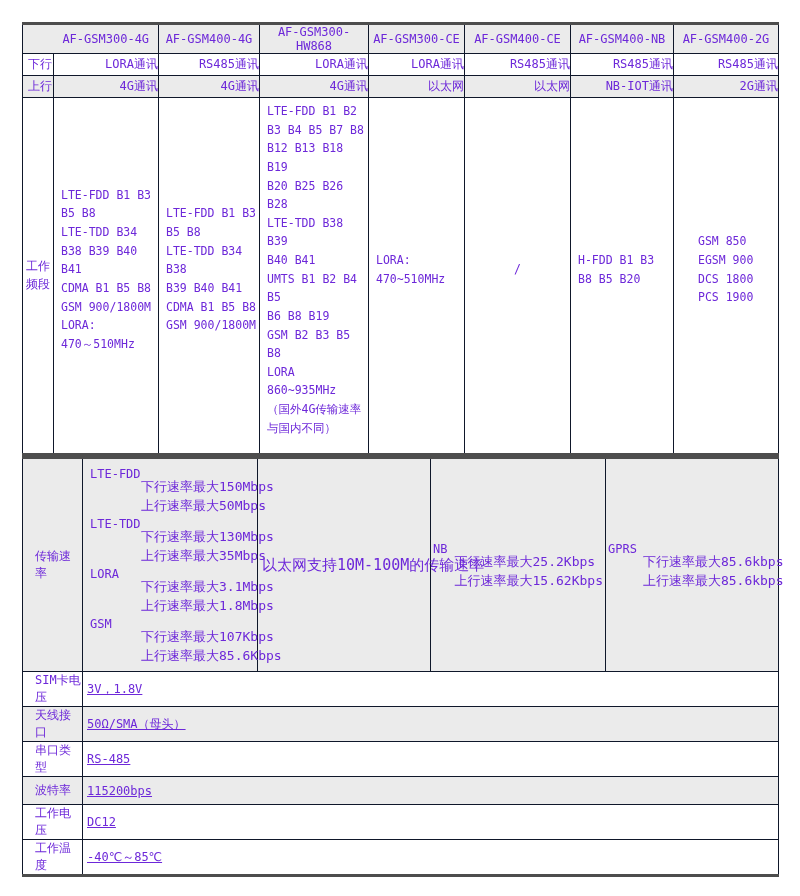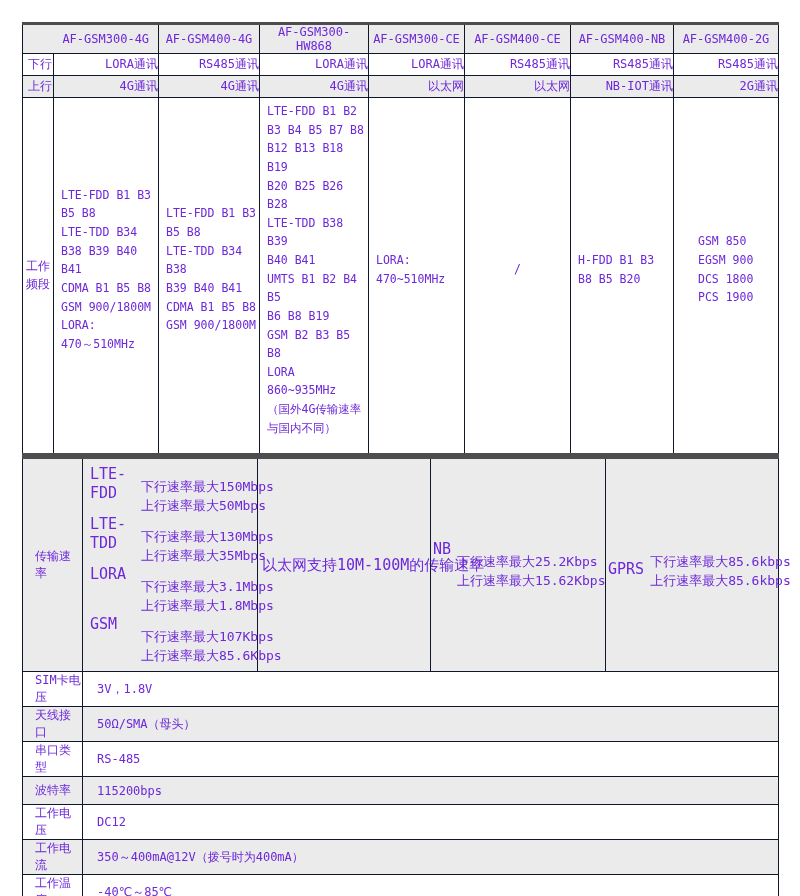--- a/index.html
+++ b/index.html
@@ -46,30 +46,30 @@
   .t1 tr.bands td.pad-lg { padding-left:24px; }
 
   
   .section-head { margin:46px 0 17px 0; display:flex; align-items:center; height:20px; }
   .bullet { width:14px; height:14px; border-radius:50%; background:#111; display:inline-block; }
   .section-title { font-weight:bold; font-size:14.5px; margin-left:9px; letter-spacing:1px; }
 
   
   .t2 th.rowlabel { text-align:left; padding-left:12px; font-size:12px; }
   .t2 tr.simple { height:28px; }
-  .t2 tr.simple td { text-align:left; padding-left:14px; }
+  .t2 tr.simple td { text-align:left; padding-left:4px;text-decoration:underline; }
   .t2 tr.trans { height:172px; }
   .t2 td.trans-cell { vertical-align:middle; padding:6px 2px; }
   .tgroup { display:flex; align-items:flex-start; }
-  .tproto { width:56px; flex:none; padding-left:5px; font-size:15px; line-height:19px; }
+  .tproto { width:56px; flex:none; padding-left:5px; font-size:12px; line-height:19px; }
   .trates { font-size:13px; line-height:19px; white-space:nowrap;margin-top:12px; }
   .t2 td.eth { text-align:left; padding-left:4px; font-size:15px; white-space:nowrap; }
-  .t2 td.nbcell .tgroup, .t2 td.gprscell .tgroup { justify-content:flex-start; }
+  .t2 td.nbcell .tgroup, .t2 td.gprscell .tgroup { justify-content:space-between; }
   .t2 td.nbcell .tproto   { width:auto; padding:0 6px 0 0; }
-  .t2 td.gprscell .tproto { width:auto; padding:0 6px 0 0;margin-top:20px; }
+  .t2 td.gprscell .tproto { width:auto; padding:0 6px 0 0; }
 </style>
 </head>
 <body>
 
 <div class="page">
 
   <table class="t1">
     <colgroup>
       <col style="width:31px">
         <col style="width:105px">
@@ -210,24 +210,20 @@
       <td colspan="4">RS-485</td>
     </tr>
     <tr class="gray simple">
       <th class="rowlabel">波特率</th>
       <td colspan="4">115200bps</td>
     </tr>
     <tr class="white simple">
       <th class="rowlabel">工作电压</th>
       <td colspan="4">DC12</td>
     </tr>
-    <tr class="gray simple">
-      <th class="rowlabel">工作电流</th>
-      <td colspan="4">350～400mA@12V（拨号时为400mA）</td>
-    </tr>
     <tr class="white simple">
       <th class="rowlabel">工作温度</th>
       <td colspan="4">-40℃～85℃</td>
     </tr>
 
   </tbody>
     </table>
 
 </div>
 

